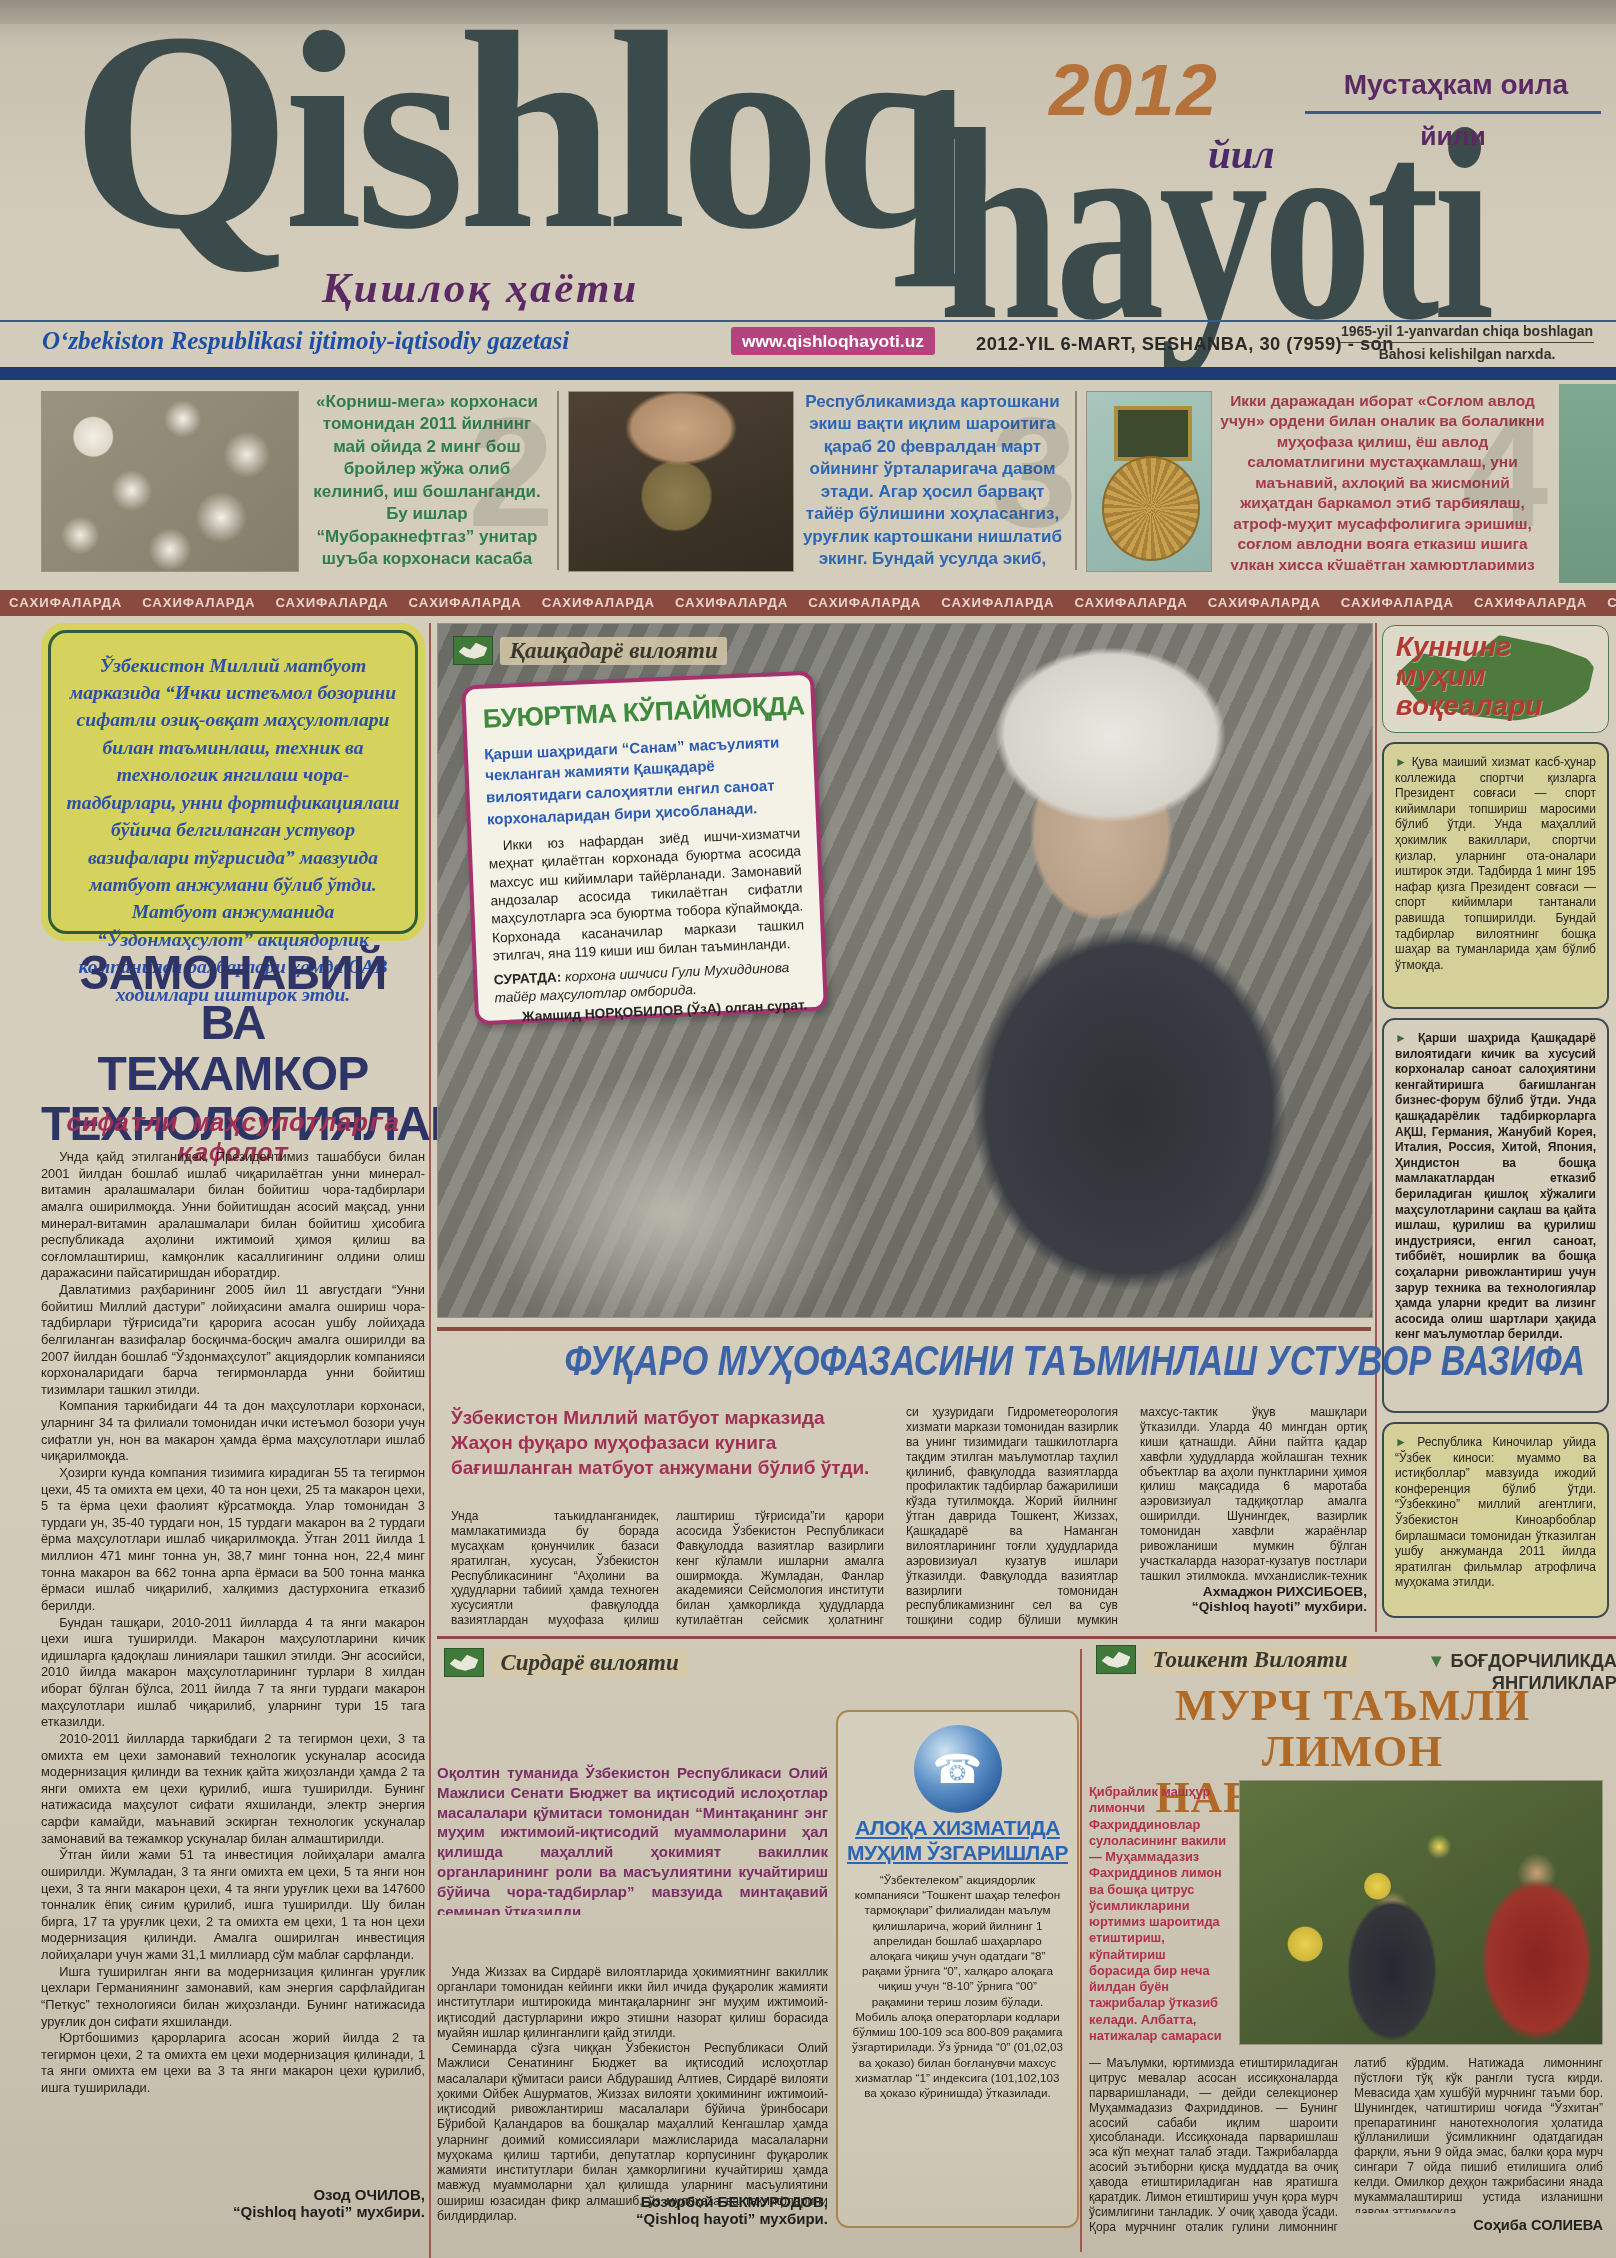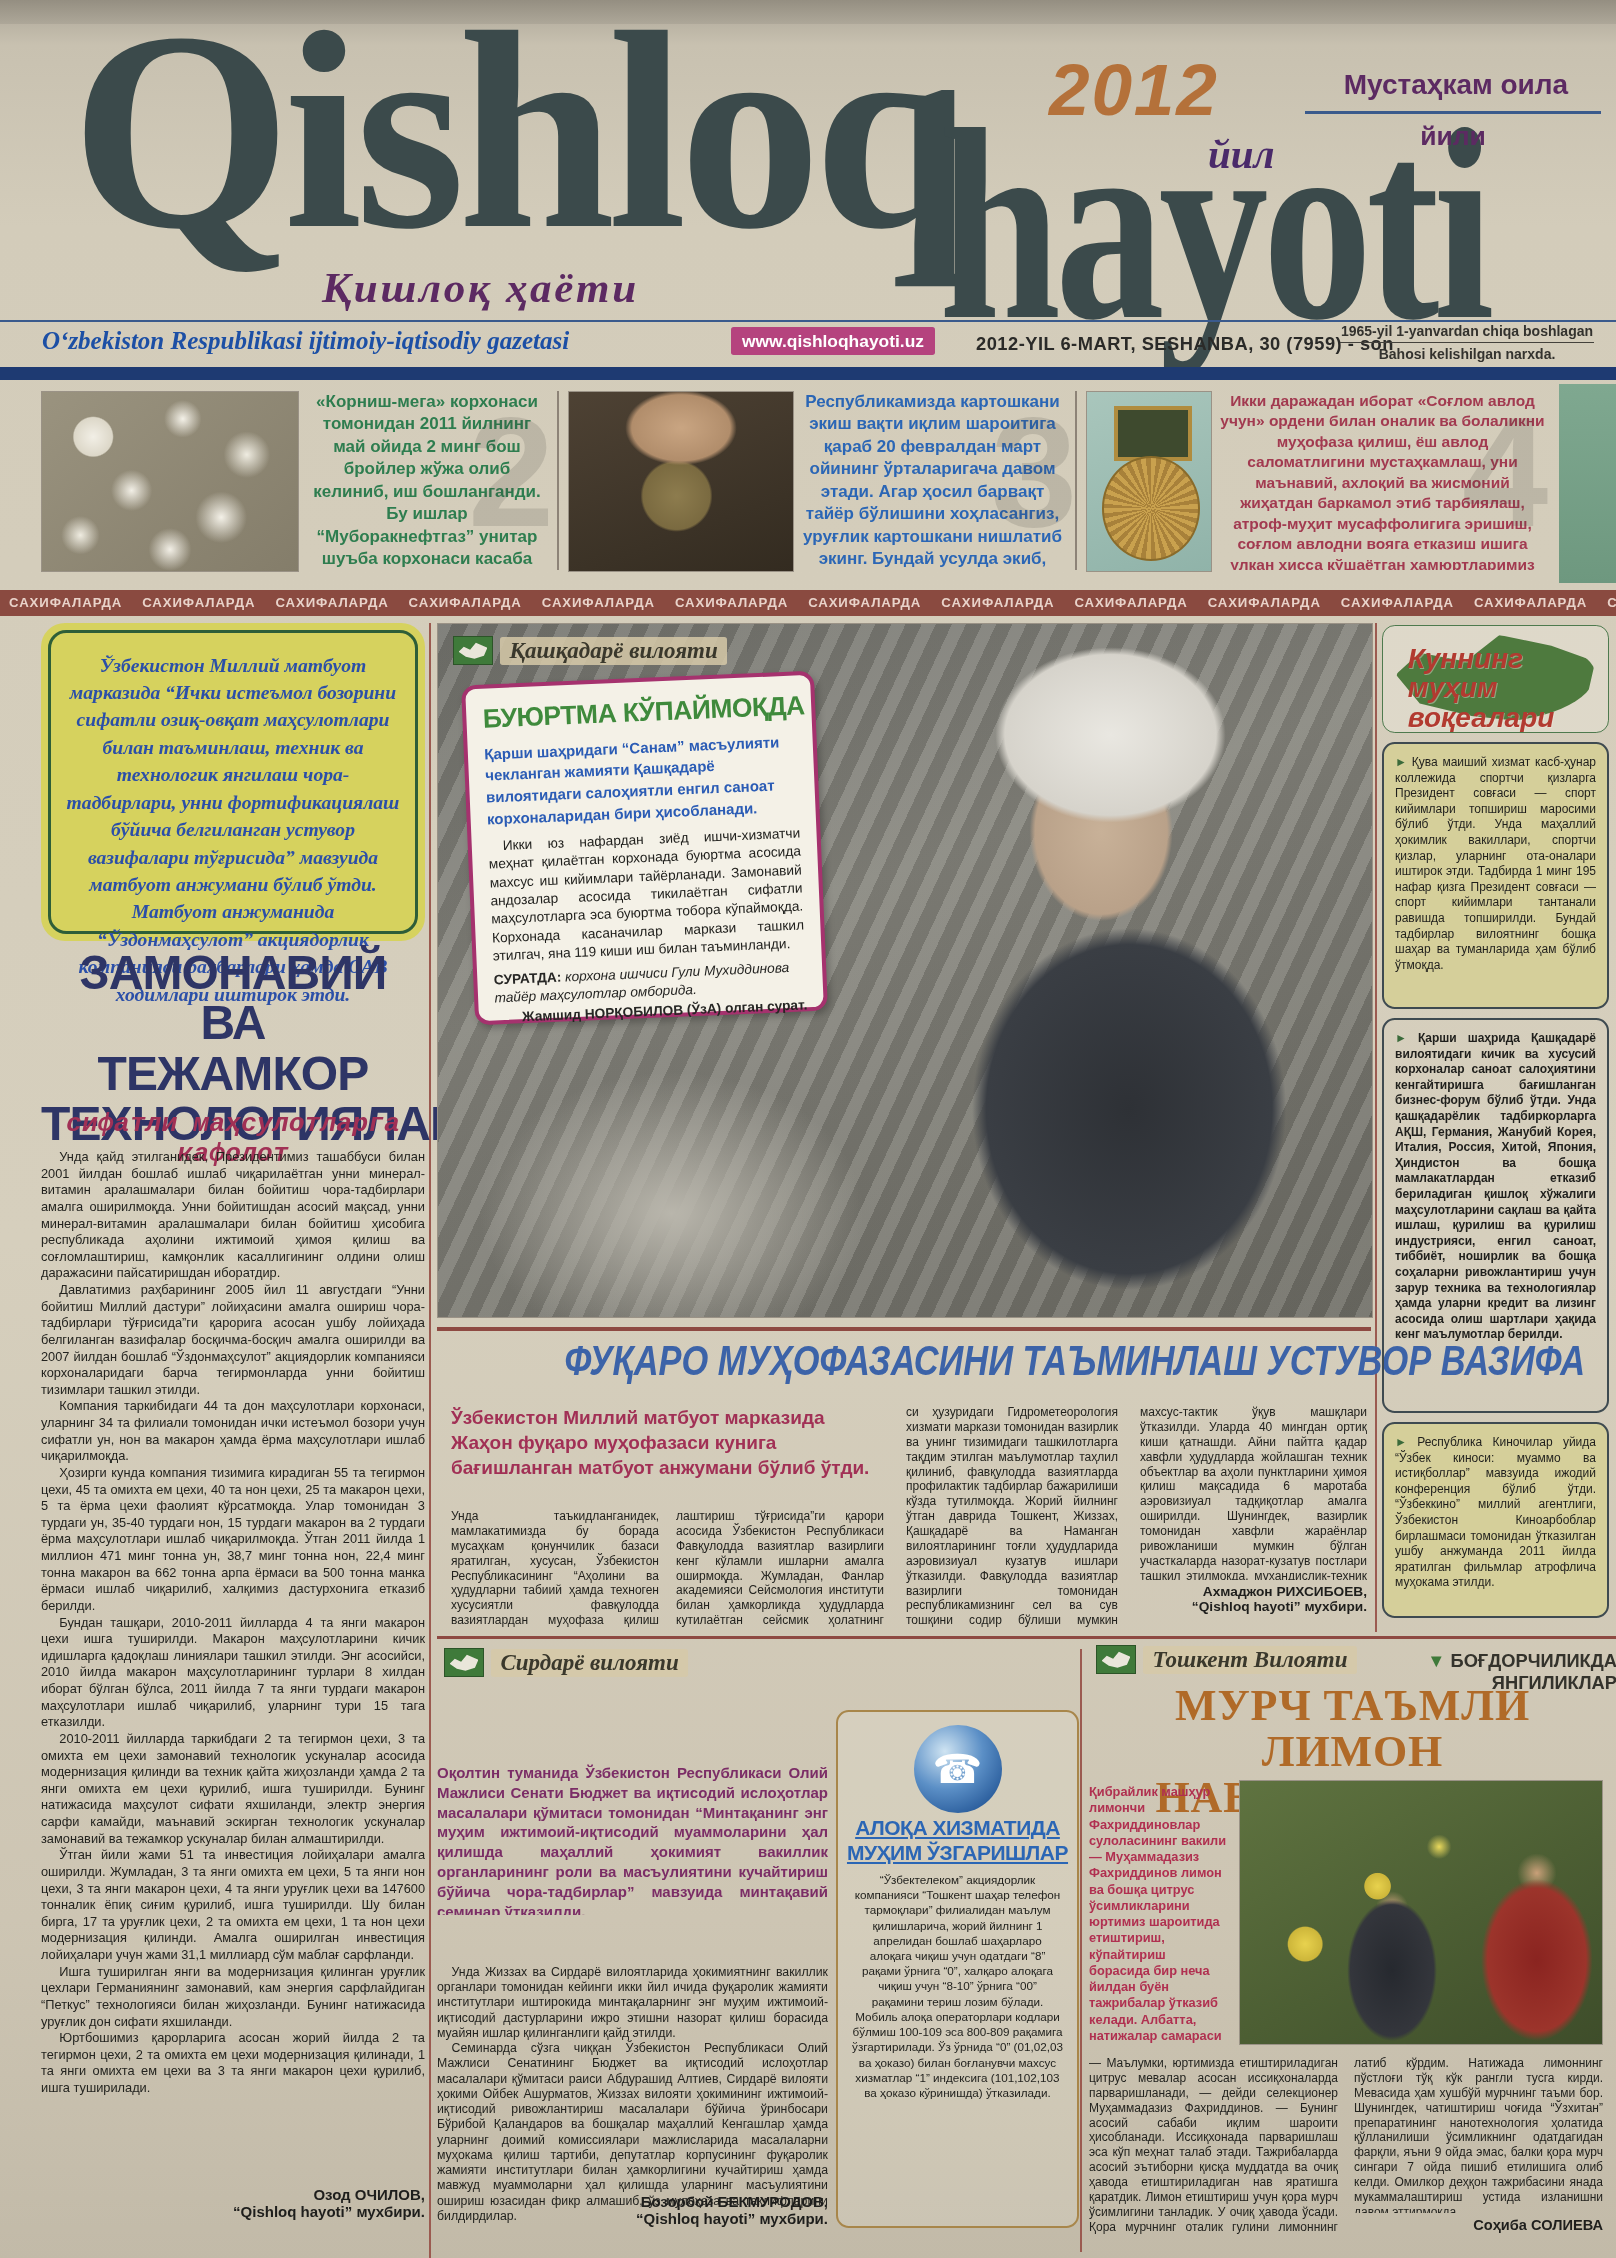--- a/index.html
+++ b/index.html
@@ -282,21 +282,21 @@
   <div class="abs murch-head" style="left:1089px;top:1683px;width:527px;">
     <div>МУРЧ ТАЪМЛИ ЛИМОН</div>
     <div>НАВИ ЯРАТИЛДИ</div>
   </div>
   <div class="abs murch-lead" style="left:1089px;top:1784px;width:139px;height:261px;">Қибрайлик машҳур лимончи Фахриддиновлар сулоласининг вакили — Муҳаммадазиз Фахриддинов лимон ва бошқа цитрус ўсимликларини юртимиз шароитида етиштириш, кўпайтириш борасида бир неча йилдан буён тажрибалар ўтказиб келади. Албатта, натижалар самараси ҳам бўлмоқда. Аммо бу галги тажриба ниҳоятда бошқача бўлди. Яъни янги яратилган лимон навининг таъми ҳам, вететация даври ҳам, энг муҳими, ўсиш шароити ҳам бошқа лимон турларидан фарқ қилади.</div>
   <div class="abs photo lemon-photo" style="left:1239px;top:1780px;width:362px;height:263px;"></div>
   <div class="abs body-sm" style="left:1089px;top:2056px;width:249px;height:183px;">— Маълумки, юртимизда етиштириладиган цитрус мевалар асосан иссиқхоналарда парваришланади, — дейди селекционер Муҳаммадазиз Фахриддинов. — Бунинг асосий сабаби иқлим шароити ҳисобланади. Иссиқхонада парваришлаш эса кўп меҳнат талаб этади. Тажрибаларда асосий эътиборни қисқа муддатда ва очиқ ҳавода етиштириладиган нав яратишга қаратдик. Лимон етиштириш учун қора мурч ўсимлигини танладик. У очиқ ҳавода ўсади. Қора мурчнинг оталик гулини лимоннинг оналик гулига чанг-</div>
   <div class="abs body-sm" style="left:1354px;top:2056px;width:249px;height:157px;">латиб кўрдим. Натижада лимоннинг пўстлоғи тўқ кўк рангли тусга кирди. Мевасида ҳам хушбўй мурчнинг таъми бор. Шунингдек, чатиштириш чоғида “Ўзхитан” препаратининг нанотехнология ҳолатида қўлланилиши ўсимликнинг одатдагидан фарқли, яъни 9 ойда эмас, балки қора мурч сингари 7 ойда пишиб етилишига олиб келди. Омилкор деҳқон тажрибасини янада мукаммалаштириш устида изланишни давом эттирмоқда.</div>
   <div class="abs byline" style="left:1354px;top:2217px;width:249px;font-size:14.6px;">Соҳиба СОЛИЕВА</div>
 
-  <div class="abs side-box side-head" style="left:1382px;top:625px;width:227px;height:108px;padding:12px;">
+  <div class="abs side-box side-head" style="left:1382px;top:625px;width:227px;height:108px;padding:0;">
     <div class="map-blob"></div>
     <div class="side-head-text">
       <div>Куннинг</div>
       <div>муҳим</div>
       <div>воқеалари</div>
     </div>
   </div>
   <div class="abs side-box side-yellow side-item" style="left:1382px;top:742px;width:227px;height:267px;">
     <span class="mk">►</span> <span>Қува маиший хизмат касб-ҳунар коллежида спортчи қизларга Президент совғаси — спорт кийимлари топшириш маросими бўлиб ўтди. Унда маҳаллий ҳокимлик вакиллари, спортчи қизлар, уларнинг ота-оналари иштирок этди. Тадбирда 1 минг 195 нафар қизга Президент совғаси — спорт кийимлари тантанали равишда топширилди. Бундай тадбирлар вилоятнинг бошқа шаҳар ва туманларида ҳам бўлиб ўтмоқда.</span>
   </div>

